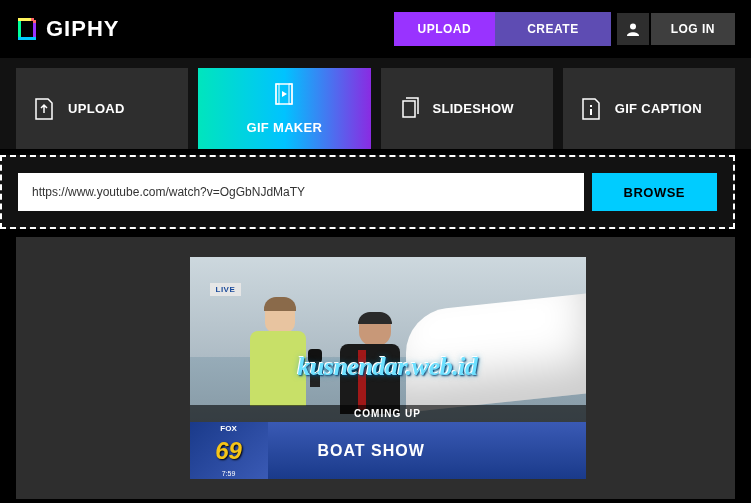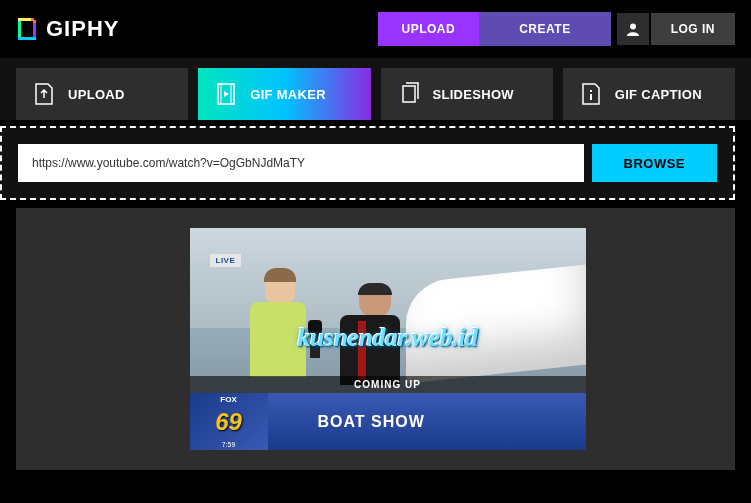--- a/index.html
+++ b/index.html
@@ -5,27 +5,27 @@
   * { box-sizing: border-box; margin: 0; padding: 0; }
   body { background: #000; font-family: Arial, Helvetica, sans-serif; width: 751px; height: 503px; overflow: hidden; }
   
   .header { display: flex; align-items: center; padding: 12px 16px; background: #000; }
   .logo { display: flex; align-items: center; gap: 8px; }
   .logo-icon { width: 22px; height: 26px; position: relative; }
   .logo-text { color: #fff; font-weight: 900; font-size: 22px; letter-spacing: 1px; }
   .header-spacer { flex: 1; }
   .header-btns { display: flex; gap: 0; }
   .btn-upload-top { background: #9933ff; color: #fff; padding: 10px 24px; font-weight: 700; font-size: 12px; border: none; cursor: pointer; letter-spacing: 0.5px; }
-  .btn-create-top { background: #5e4cb3; color: #fff; padding: 10px 40px; font-weight: 700; font-size: 12px; border: none; cursor: pointer; letter-spacing: 0.5px; }
+  .btn-create-top { background: #5e4cb3; color: #fff; padding: 10px 32px; font-weight: 700; font-size: 12px; border: none; cursor: pointer; letter-spacing: 0.5px; }
   .user-icon-box { background: #2e2e2e; width: 32px; height: 32px; display:flex; align-items:center; justify-content:center; margin-left: 6px;}
   .btn-login { background: #3e3e3e; color: #fff; padding: 9px 20px; font-weight: 700; font-size: 12px; border: none; cursor: pointer; margin-left: 2px; letter-spacing: 0.5px;}
   
   .tabs { display: flex; gap: 10px; padding: 10px 16px 0 16px; background: #121212; }
   .tab { flex: 1; display: flex; align-items: center; justify-content: flex-start; gap: 14px; padding: 14px 18px; background: #2e2e2e; color: #fff; font-weight: 700; font-size: 13px; cursor: pointer; letter-spacing: 0.3px; }
-  .tab.active { background: linear-gradient(90deg, #00e5bd 0%, #00c3ff 50%, #8a2be2 100%); }
+  .tab.active { background: linear-gradient(90deg, #00e5bd 0%, #00c3ff 50%, #8a2be2 100%); flex-direction: column; }
   .tab-icon { width: 20px; height: 24px; display: flex; align-items: center; justify-content: center; flex-shrink: 0;}
   
   .input-wrap { margin: 6px 16px 0 0; border: 2px dashed #fff; padding: 16px; background: #121212; display: flex; gap: 8px; }
   .url-input { flex: 1; background: #fff; border: none; padding: 12px 14px; font-size: 12px; color: #333; outline: none; }
   .btn-browse { background: #00ccff; color: #000000; border: none; padding: 0 32px; font-weight: 800; font-size: 13px; cursor: pointer; letter-spacing: 0.5px;}
   
   .preview-area { margin: 8px 16px 16px 16px; background: #2e2e2e; padding: 20px; display: flex; justify-content: center; }
   .video-frame { width: 396px; height: 222px; background: linear-gradient(180deg,#b8c8d0 0%, #9fb5c2 30%, #788a95 100%); position: relative; overflow: hidden; margin-left: 24px; }
   
   .sky { position:absolute; top:0; left:0; right:0; height:100px; background: linear-gradient(180deg,#cdd8de,#aebcc5); }

